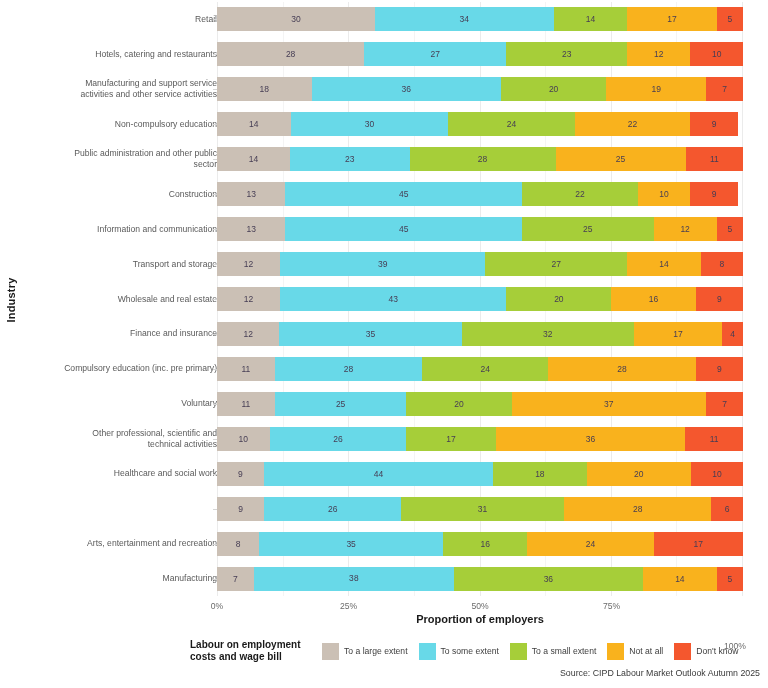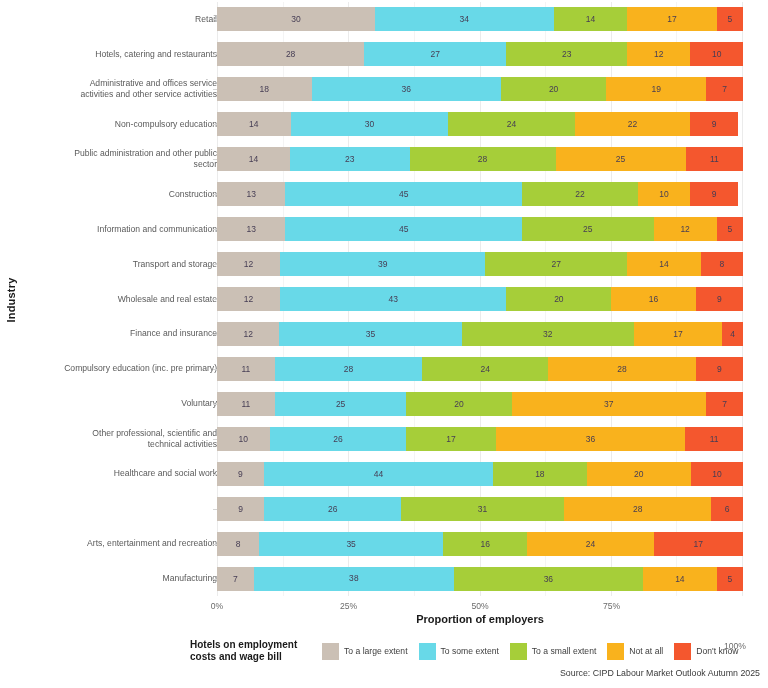--- a/index.html
+++ b/index.html
@@ -192,21 +192,21 @@
 
   <div class="yaxis-title">
     <span>Industry</span>
   </div>
 
   <div class="ytick-wrap" id="ytick-wrap">
       <div class="ytick" style="top: 11.9706px;">Retail</div>
       <div class="tickmark" style="top: 17.4706px;"></div>
       <div class="ytick" style="top: 46.9118px;">Hotels, catering and restaurants</div>
       <div class="tickmark" style="top: 52.4118px;"></div>
-      <div class="ytick" style="top: 76.3529px;">Administrative and offices service
+      <div class="ytick" style="top: 76.3529px;">Manufacturing and support service
 activities and other service activities</div>
       <div class="tickmark" style="top: 87.3529px;"></div>
       <div class="ytick" style="top: 116.794px;">Non-compulsory education</div>
       <div class="tickmark" style="top: 122.294px;"></div>
       <div class="ytick" style="top: 146.235px;">Public administration and other public
 sector</div>
       <div class="tickmark" style="top: 157.235px;"></div>
       <div class="ytick" style="top: 186.676px;">Construction</div>
       <div class="tickmark" style="top: 192.176px;"></div>
       <div class="ytick" style="top: 221.618px;">Information and communication</div>
@@ -369,21 +369,21 @@
       <div class="xtick" style="left: 131.5px;">25%</div>
       <div class="xtick" style="left: 263px;">50%</div>
       <div class="xtick" style="left: 394.5px;">75%</div>
       <div class="xtick" style="left: 518px; margin-top: 40px;">100%</div>
     </div>
 
   <div class="xaxis-title">Proportion of employers</div>
 
   <div class="legend">
     <div class="legend-title" id="legend-title">
-        <div>Hotels on employment</div>
+        <div>Labour on employment</div>
         <div>costs and wage bill</div>
       </div>
     <div class="legend-items" id="legend-items">
         <div class="legend-item">
           <div class="legend-swatch" style="background: rgb(203, 192, 181);"></div>
           <span class="legend-label">To a large extent</span>
         </div>
         <div class="legend-item">
           <div class="legend-swatch" style="background: rgb(104, 217, 232);"></div>
           <span class="legend-label">To some extent</span>

